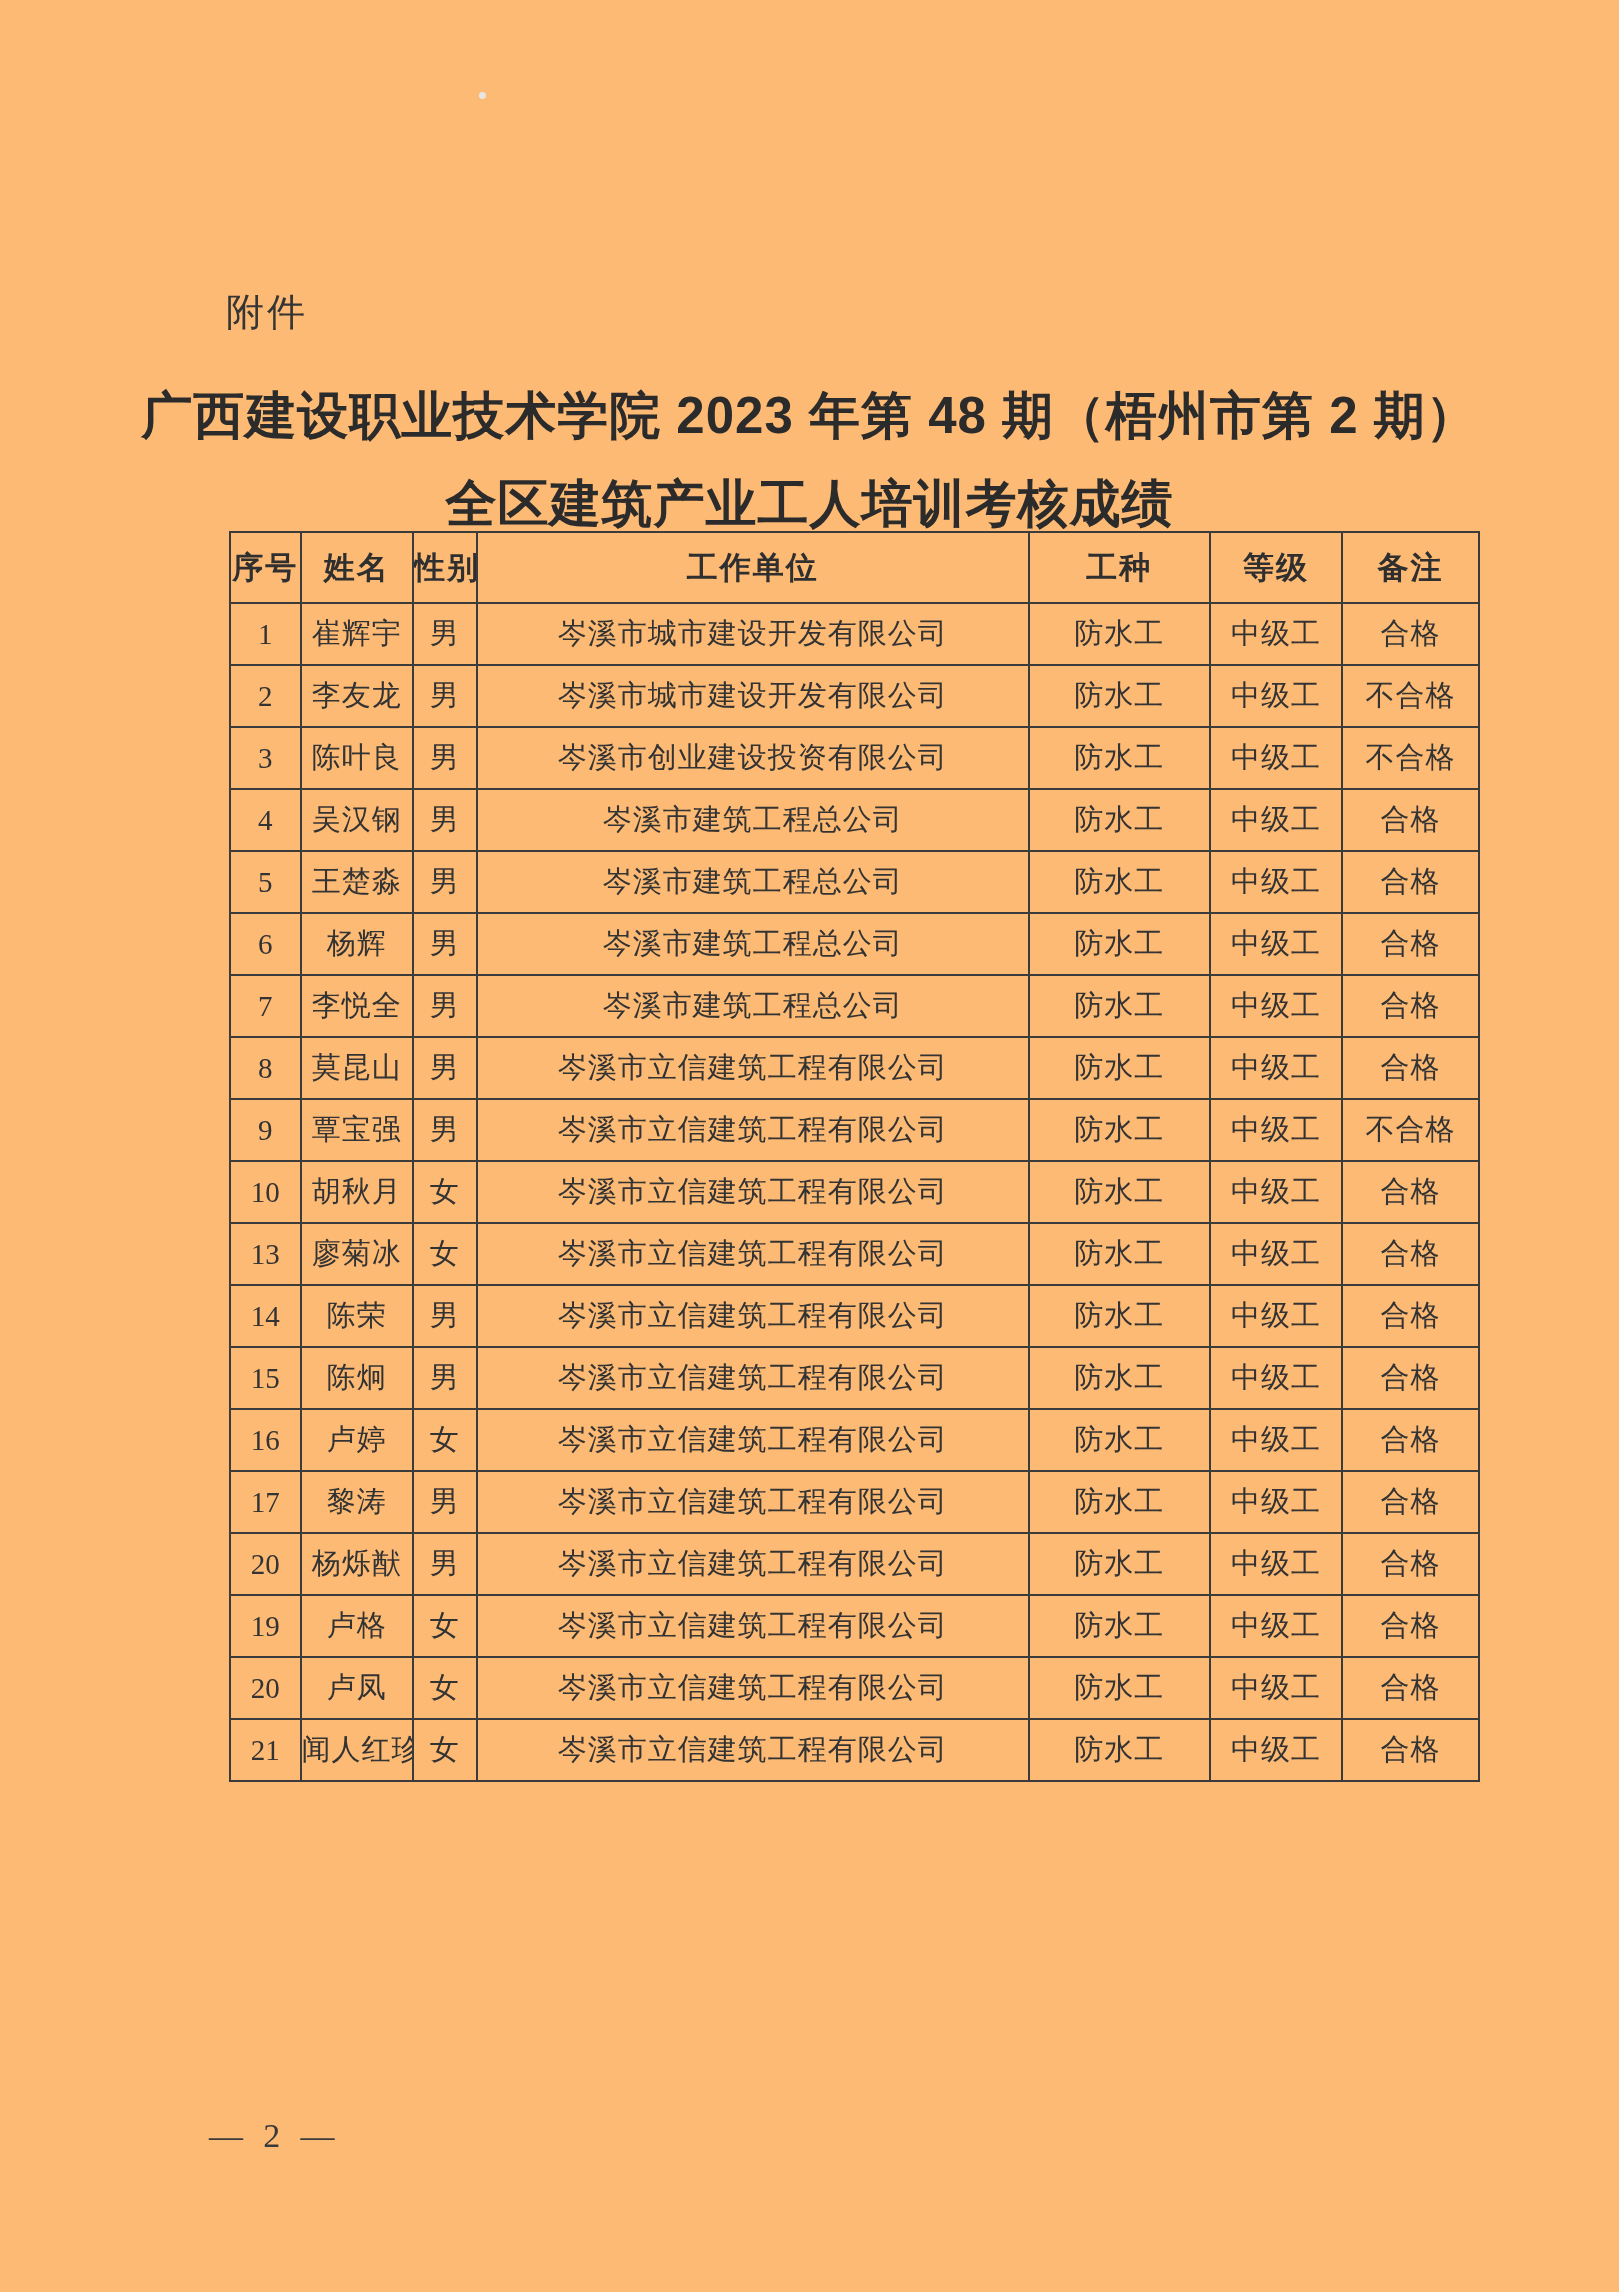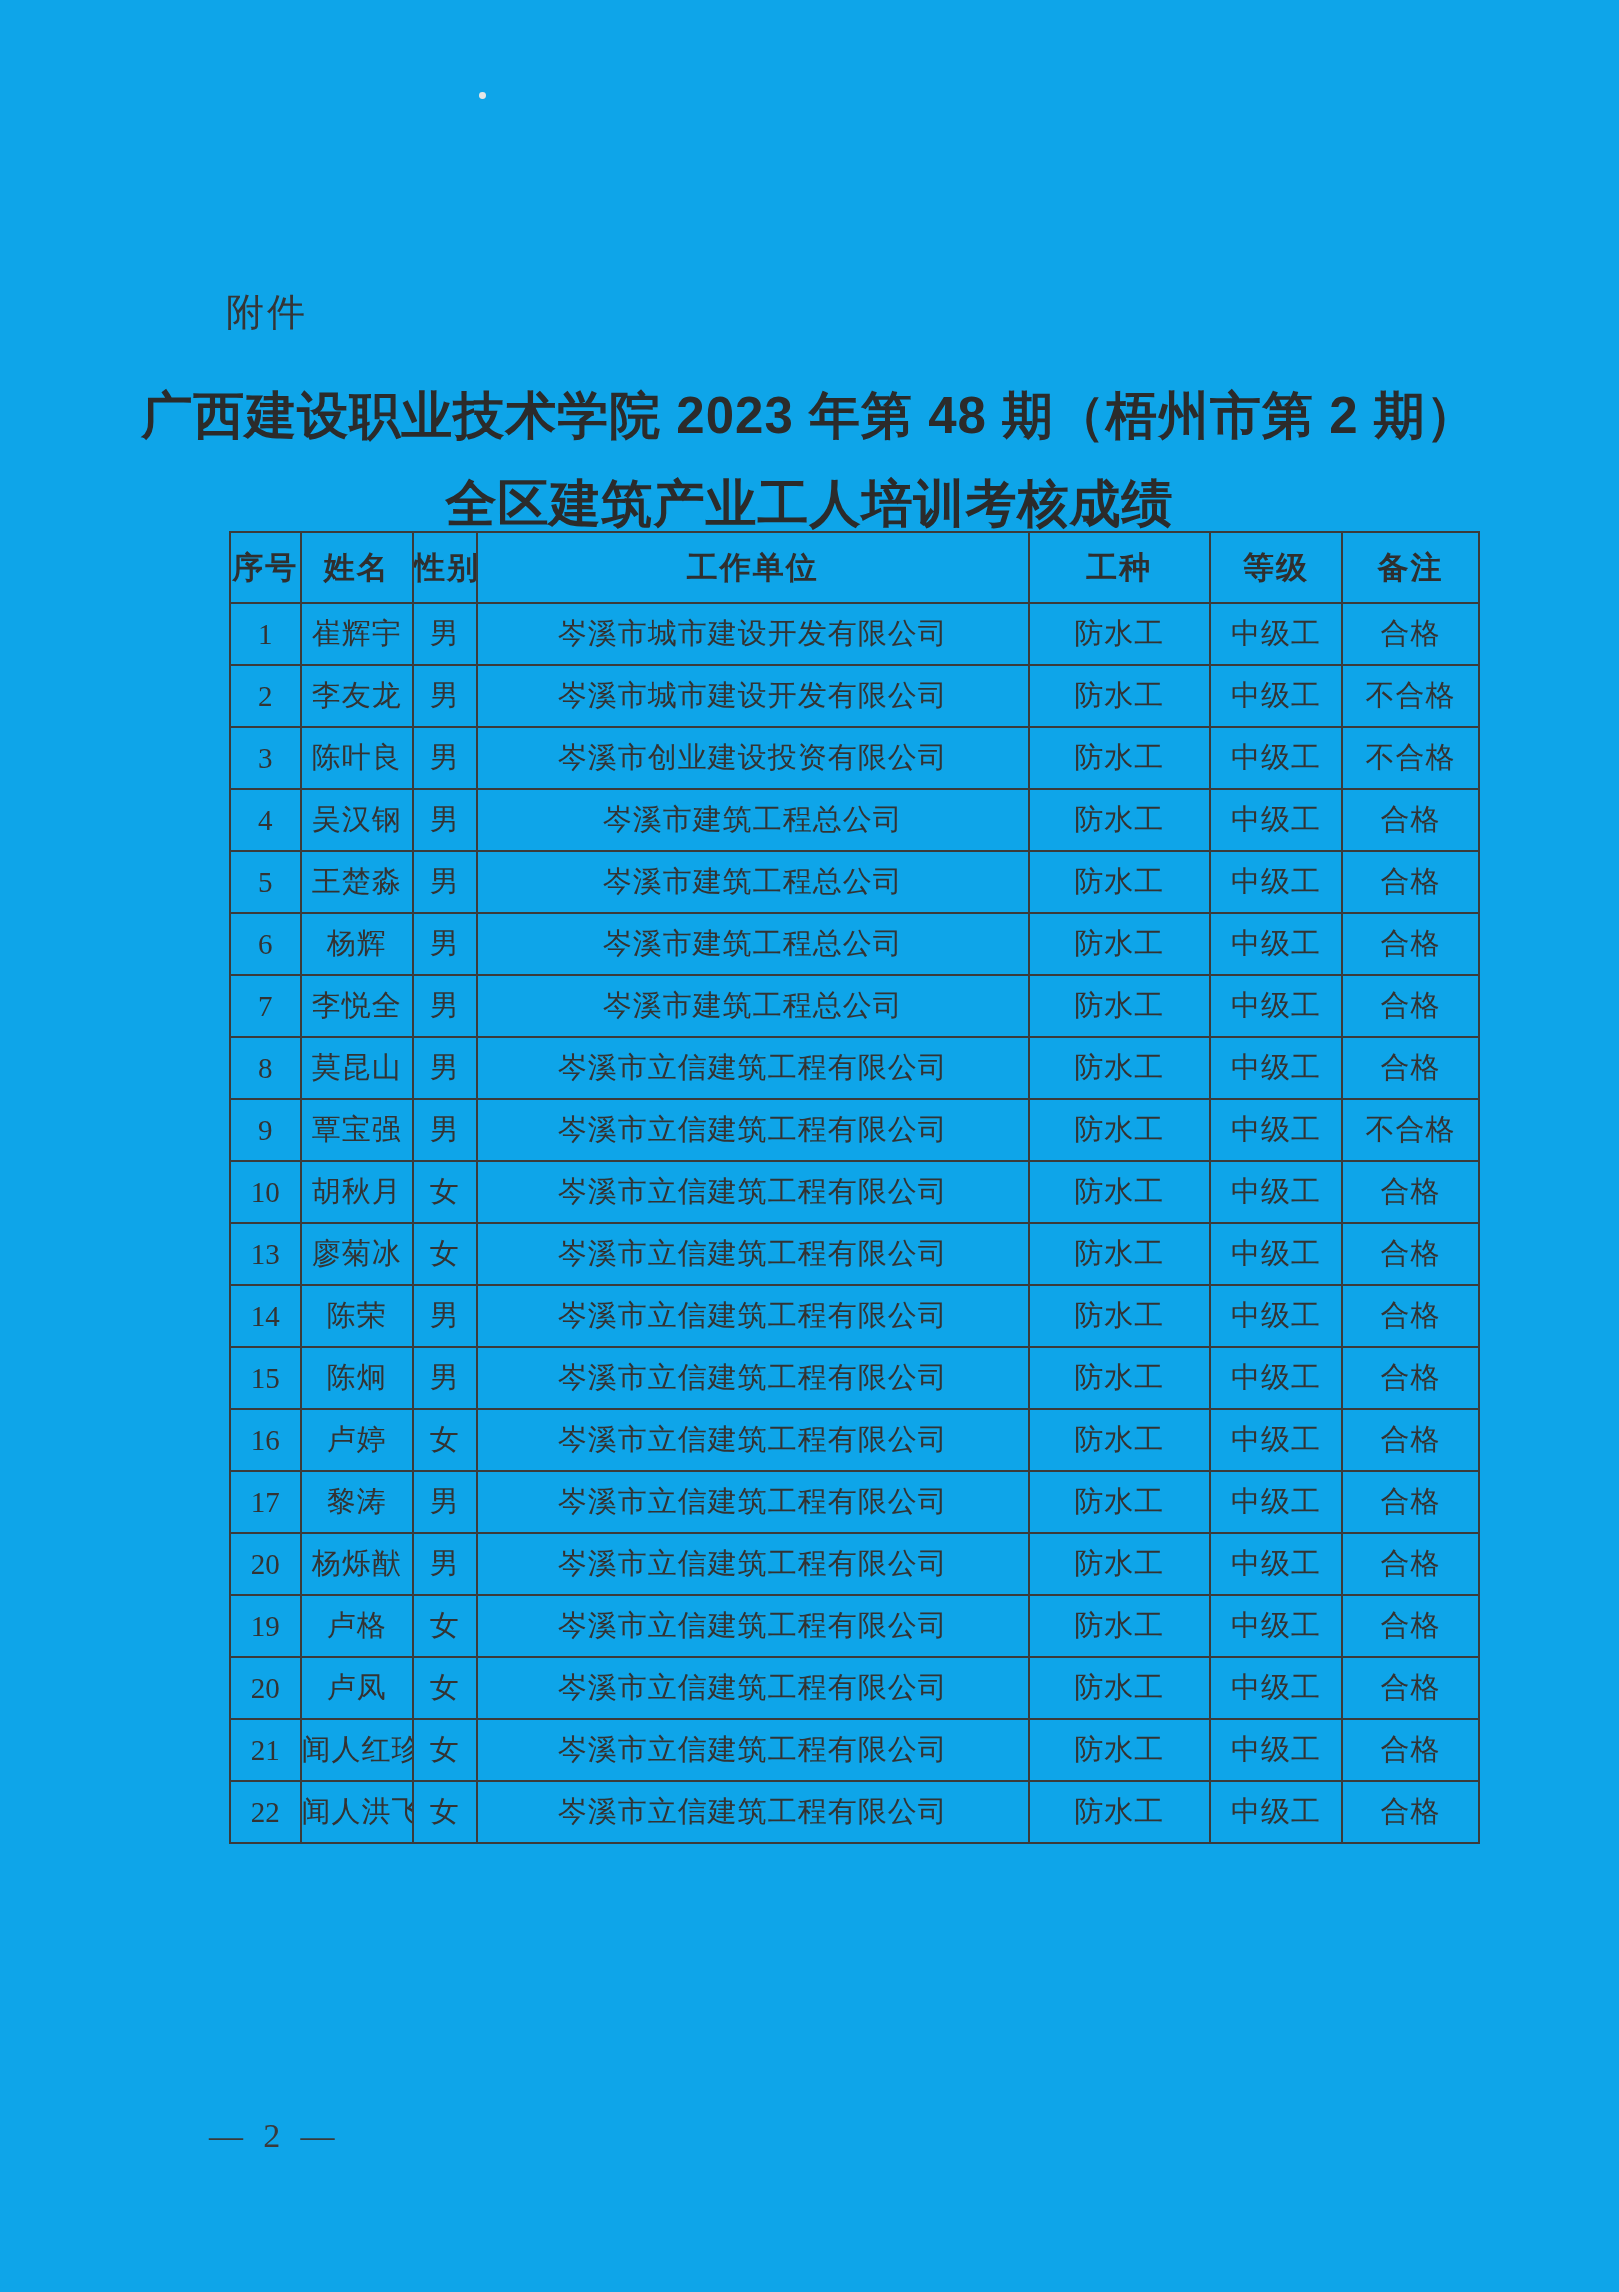--- a/index.html
+++ b/index.html
@@ -4,21 +4,21 @@
 <style>
   html, body {
     margin: 0;
     padding: 0;
     background: #ffffff;
   }
   .page {
     position: relative;
     width: 1619px;
     height: 2293px;
-    background: #0ea5e9;
+    background: #fdba74;
     overflow: hidden;
     font-family: "Liberation Serif", "DejaVu Serif", serif;
     color: #2e2e2e;
   }
   .scan-dot {
     position: absolute;
     left: 479px;
     top: 92px;
     width: 6.9px;
     height: 6.9px;
@@ -303,28 +303,19 @@
         </tr>
         <tr>
           <td class="cell-no">21</td>
           <td class="cell-name">闻人红珍</td>
           <td class="cell-gender">女</td>
           <td class="cell-unit">岑溪市立信建筑工程有限公司</td>
           <td class="cell-trade">防水工</td>
           <td class="cell-grade">中级工</td>
           <td class="cell-remark">合格</td>
         </tr>
-        <tr>
-          <td class="cell-no">22</td>
-          <td class="cell-name">闻人洪飞</td>
-          <td class="cell-gender">女</td>
-          <td class="cell-unit">岑溪市立信建筑工程有限公司</td>
-          <td class="cell-trade">防水工</td>
-          <td class="cell-grade">中级工</td>
-          <td class="cell-remark">合格</td>
-        </tr>
       </tbody>
   </table>
 
   <div class="page-number">— 2 —</div>
 
 </div>
 
 
 </body></html>

